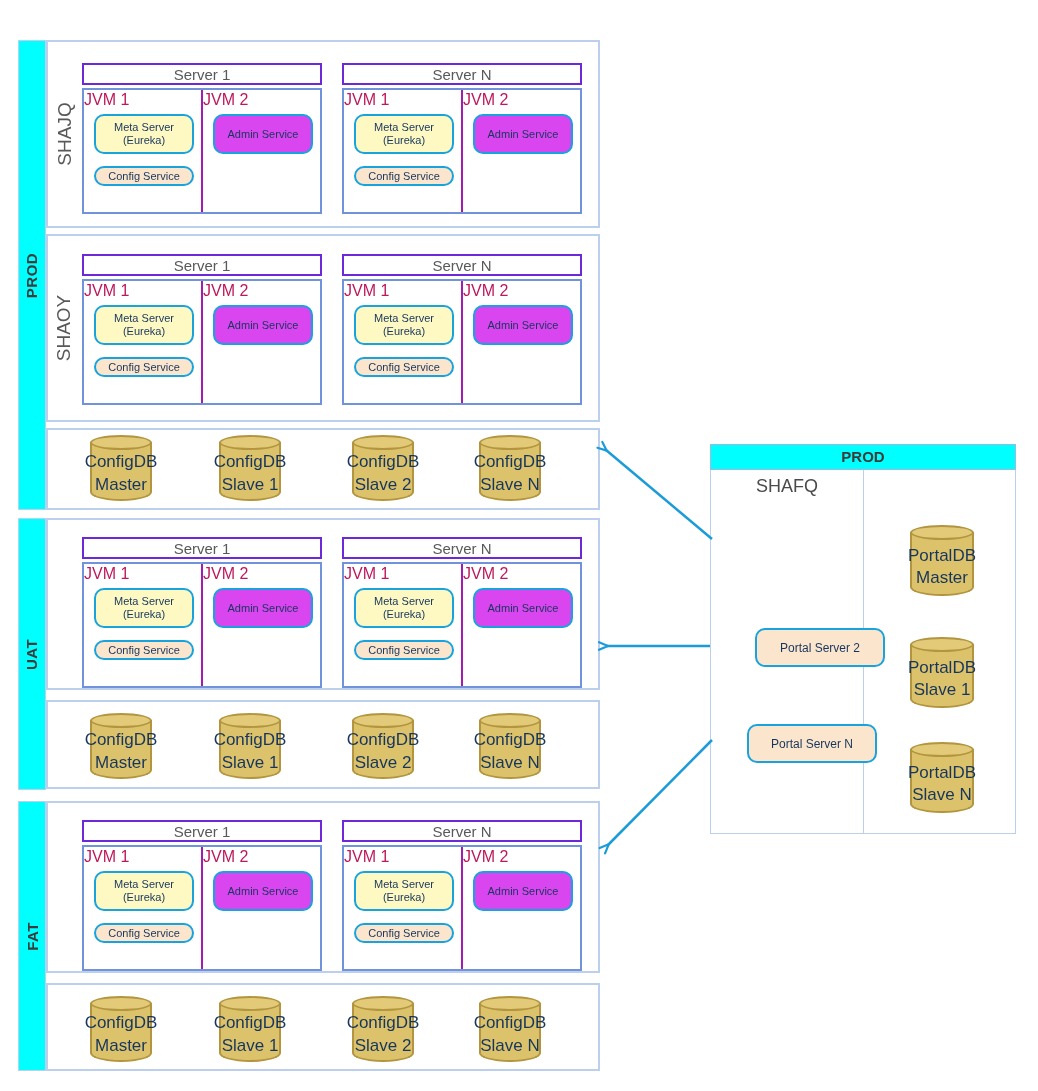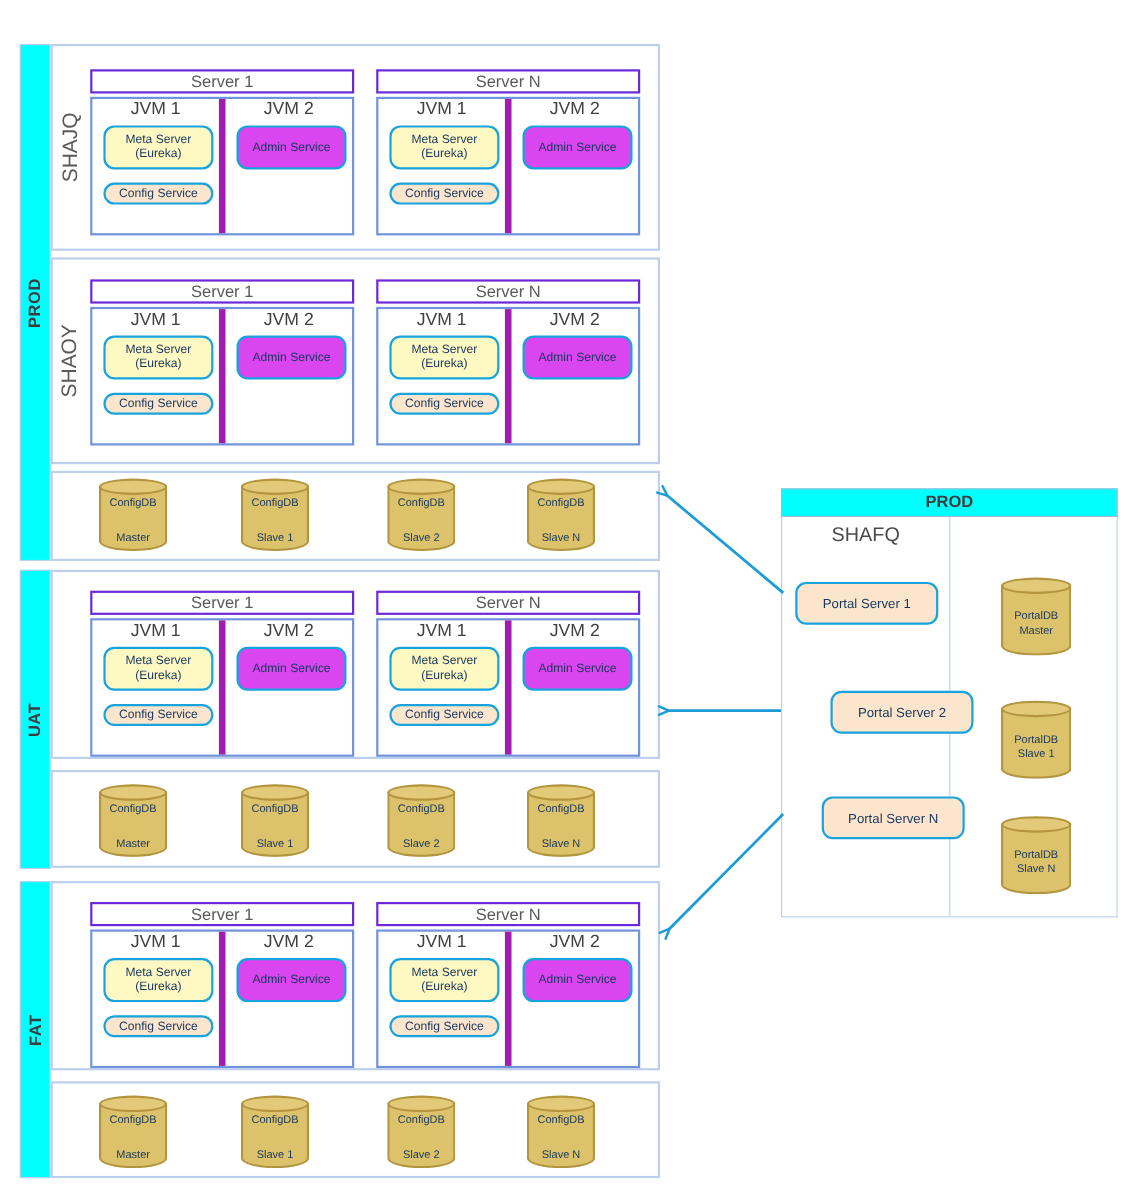--- a/index.html
+++ b/index.html
@@ -19,39 +19,39 @@
                    display:flex; align-items:center; justify-content:center; }
   .cluster-label span { transform:rotate(-90deg); white-space:nowrap; font-size:19px; color:#595959; }
 
   
   .server { position:absolute; width:240px; }
   .server-header { height:22px; border:2px solid #6d28d9; box-sizing:border-box; background:#fff;
                    text-align:center; font-size:15px; line-height:19px; color:#595959; }
   .server-body { margin-top:3px; height:126px; border:2px solid #7093db; box-sizing:border-box;
                  display:flex; background:#fff; }
   .jvm { flex:1 1 0; position:relative; }
-  .jvm + .jvm { border-left:6px solid #a21caf; }
-  .jvm-title { margin-top:1px; text-align:center; font-size:16px; color:#404040; }
+  .jvm + .jvm { border-left:2px solid #a21caf; }
+  .jvm-title { margin-top:1px; text-align:left; font-size:16px; color:#be185d; }
 
   .svc { position:absolute; left:10px; width:100px; border:2px solid #19a3dd; border-radius:10px;
          box-sizing:border-box; display:flex; align-items:center; justify-content:center; text-align:center;
          font-size:11px; line-height:13px; color:#17365d; padding:2px; }
   .svc.meta   { top:24px; height:40px; background:#fef9c3; }
   .svc.config { top:76px; height:20px; background:#fbe5cd; }
   .svc.admin  { top:24px; height:40px; background:#d946ef; }
 
   
   .cylinder { position:absolute; width:62px; }
   .cyl-top  { position:absolute; top:0; left:0; width:100%; height:15px; background:#e2ca78;
               border:2px solid #b2953e; border-radius:50%; box-sizing:border-box; z-index:2; }
   .cyl-body { margin-top:7px; height:59px; background:#dcc26a; border:2px solid #b2953e; border-top:none;
               box-sizing:border-box; border-radius:0 0 31px 31px / 0 0 9px 9px; position:relative; z-index:1;
               display:flex; flex-direction:column; align-items:center; justify-content:space-between;
               padding:10px 2px 4px; }
-  .db-l { font-size:10px; color:#17365d; white-space:nowrap; }
+  .db-l { font-size:17px; color:#17365d; white-space:nowrap; }
 
   
   .portal { position:absolute; left:710px; top:444px; width:306px; height:390px; }
   .portal-header { height:26px; background:#00ffff; border:1px solid #9fb9dd; box-sizing:border-box;
                    text-align:center; font-size:15px; font-weight:600; line-height:24px; color:#3c3c3c; }
   .portal-body { position:absolute; left:0; right:0; top:26px; bottom:0;
                  border:1px solid #bccfec; border-top:none; box-sizing:border-box; }
   .portal-divider { position:absolute; left:152px; top:0; bottom:0; width:1px; background:#bccfec; }
   .portal-site { position:absolute; left:0; top:6px; width:152px; text-align:center;
                  font-size:18px; color:#4a4a4a; }
@@ -304,21 +304,20 @@
       </div>
     </div>
   </div>
 
   <div class="portal">
     <div class="portal-header">PROD</div>
     <div class="portal-body">
       <div class="portal-divider"></div>
       <div class="portal-site">SHAFQ</div>
 
-      <div class="portal-btn" style="top:59px;">Portal Server 1</div>
       <div class="portal-btn" style="top:158px;margin-left:32px;">Portal Server 2</div>
       <div class="portal-btn" style="top:254px;margin-left:24px;">Portal Server N</div>
 
       <div class="cylinder portal-cyl" style="left:199px; top:55px;">
         <div class="cyl-top"></div>
         <div class="cyl-body">
           <span class="db-l">PortalDB</span>
           <span class="db-l">Master</span>
         </div>
       </div>

